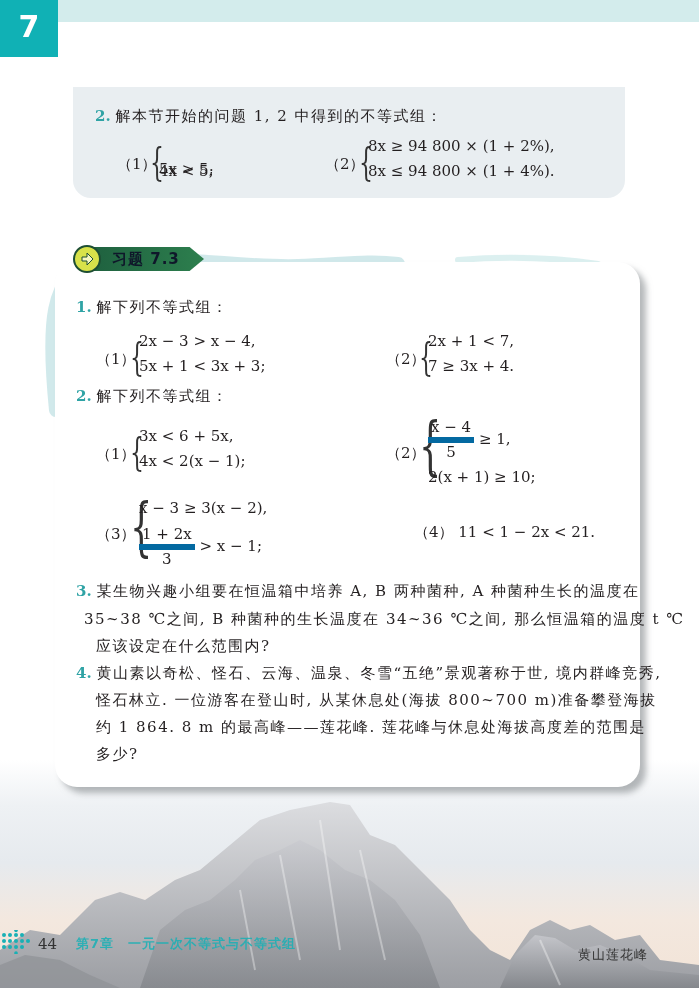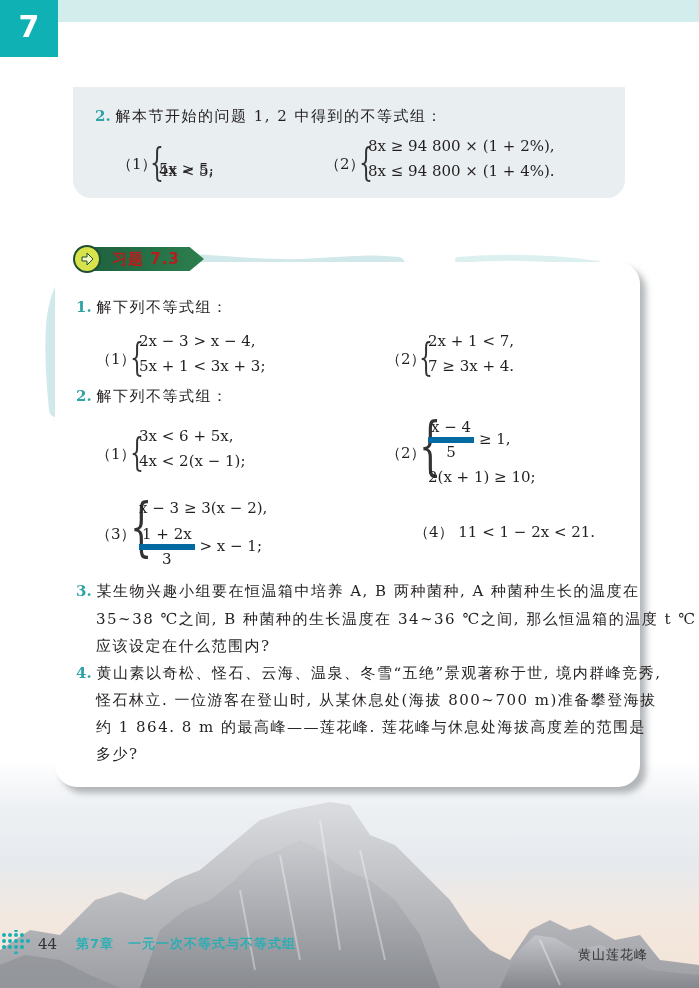--- a/index.html
+++ b/index.html
@@ -60,21 +60,21 @@
   .section-banner {
     position: absolute; left: 70px; top: 245px; height: 28px; width: 150px;
   }
   .banner-body {
     position: absolute; left: 14px; top: 2px; width: 120px; height: 24px;
     background: linear-gradient(90deg, #1e5f3e, #2d7f4e);
     clip-path: polygon(0 0, 88% 0, 100% 50%, 88% 100%, 0 100%);
   }
   .banner-title {
     position: absolute; left: 42px; top: 2px; height: 24px; line-height: 24px;
-    color: #b91c1c; font-family: "DejaVu Sans", sans-serif; font-weight: bold; font-size: 15px;
+    color: #0f172a; font-family: "DejaVu Sans", sans-serif; font-weight: bold; font-size: 15px;
     letter-spacing: 1px;
   }
   .banner-icon {
     position: absolute; left: 3px; top: 0; width: 28px; height: 28px; border-radius: 50%;
     background: #d8e24a; border: 2px solid #1d4e33;
     display: flex; align-items: center; justify-content: center;
   }
   .footer-pagebox {
     position: absolute; left: 0; top: 930px; width: 36px; height: 24px;
   }
@@ -215,21 +215,21 @@
 </div>
 <div class="line" style="left:386px; top:523px;margin-left:28px;">
   <span>（4）</span>
   <span>11 &lt; 1 − 2x &lt; 21.</span>
 </div>
 
 <div class="line" style="left:76px; top:582px;">
   <span class="qnum">3.</span>
   <span class="zh">某生物兴趣小组要在恒温箱中培养 A, B 两种菌种, A 种菌种生长的温度在</span>
 </div>
-<div class="line zh" style="left:96px; top:610px;">35~38 ℃之间, B 种菌种的生长温度在 34~36 ℃之间, 那么恒温箱的温度 t ℃</div>
+<div class="line zh" style="left:84px; top:610px;">35~38 ℃之间, B 种菌种的生长温度在 34~36 ℃之间, 那么恒温箱的温度 t ℃</div>
 <div class="line zh" style="left:96px; top:637px;">应该设定在什么范围内?</div>
 
 <div class="line" style="left:76px; top:664px;">
   <span class="qnum">4.</span>
   <span class="zh">黄山素以奇松、怪石、云海、温泉、冬雪“五绝”景观著称于世, 境内群峰竞秀,</span>
 </div>
 <div class="line zh" style="left:96px; top:691px;">怪石林立. 一位游客在登山时, 从某休息处(海拔 800~700 m)准备攀登海拔</div>
 <div class="line zh" style="left:96px; top:718px;">约 1 864. 8 m 的最高峰——莲花峰. 莲花峰与休息处海拔高度差的范围是</div>
 <div class="line zh" style="left:96px; top:745px;">多少?</div>
 

